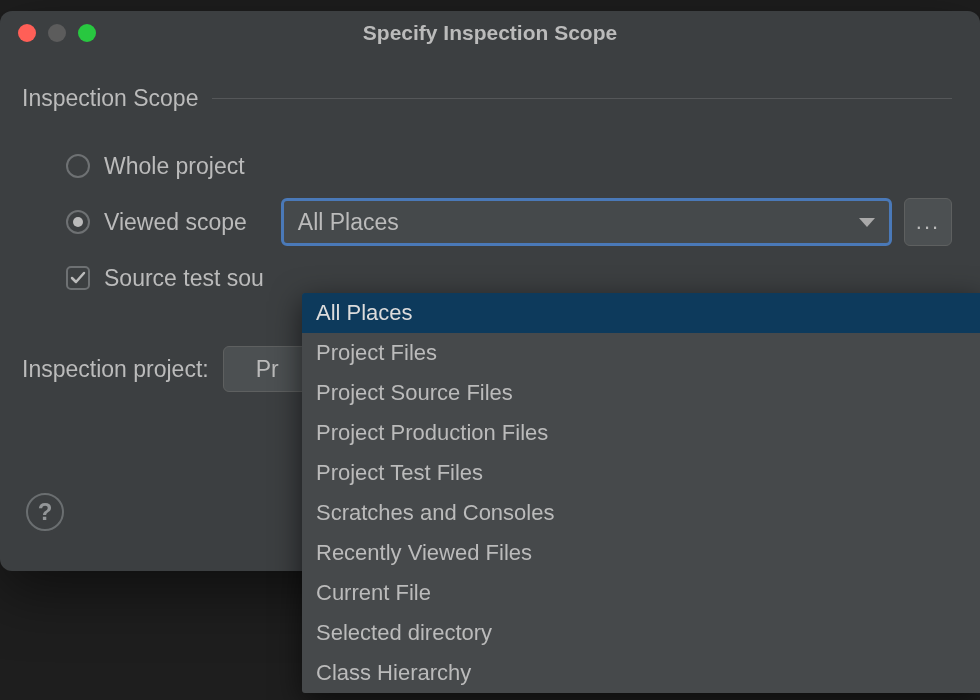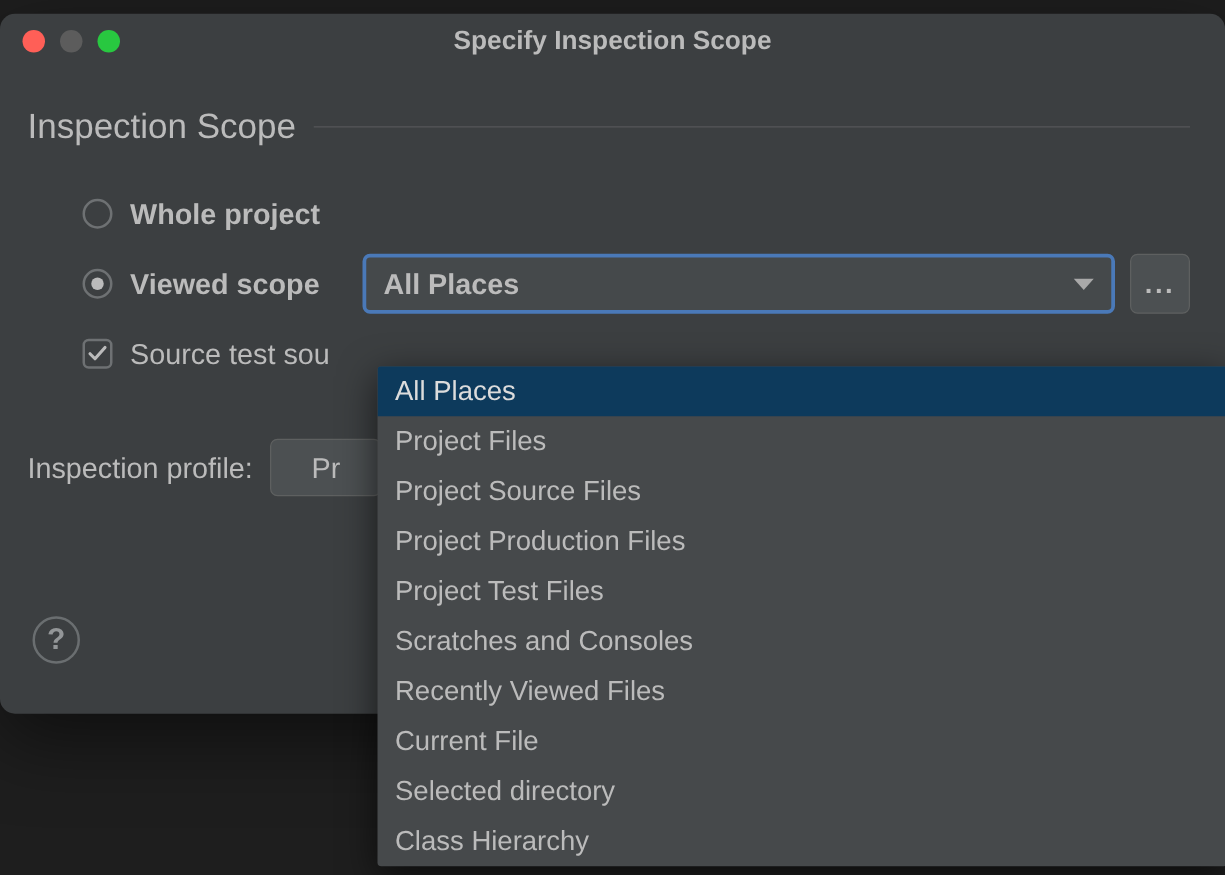--- a/index.html
+++ b/index.html
@@ -52,38 +52,37 @@
       padding: 30px 28px 0 22px;
       color: #bbbbbb;
     }
     .section-header {
       display: flex;
       align-items: center;
       gap: 14px;
       margin-bottom: 26px;
     }
     .section-label {
-      font-size: 28px;
+      font-size: 23px;
       color: #bbbbbb;
       white-space: nowrap;
     }
     .section-line {
       flex: 1;
       height: 1px;
       background: #555759;
     }
     .radio-group {
       padding-left: 44px;
     }
     .radio-row {
       display: flex;
       align-items: center;
       height: 56px;
       gap: 14px;
-      font-weight: bold;
     }
     .radio {
       width: 24px;
       height: 24px;
       border: 2px solid #6e7173;
       border-radius: 50%;
       position: relative;
       flex-shrink: 0;
       cursor: pointer;
     }
@@ -261,21 +260,21 @@
     <div class="checkbox-row">
       <div class="checkbox">
         <svg viewBox="0 0 16 16">
             <path d="M2 8 L6 12 L14 3" stroke="#bbbbbb" stroke-width="2.5" fill="none" stroke-linecap="round" stroke-linejoin="round"></path>
           </svg>
       </div>
       <div class="radio-label">Source test sou</div>
     </div>
 
     <div class="profile-row">
-      <div class="profile-label">Inspection profile:</div>
+      <div class="profile-label">Inspection project:</div>
       <div class="profile-combo">
         <span>Pr</span>
       </div>
     </div>
   </div>
 
   <div class="help-btn">?</div>
 </div>
 
 <div class="dropdown">

